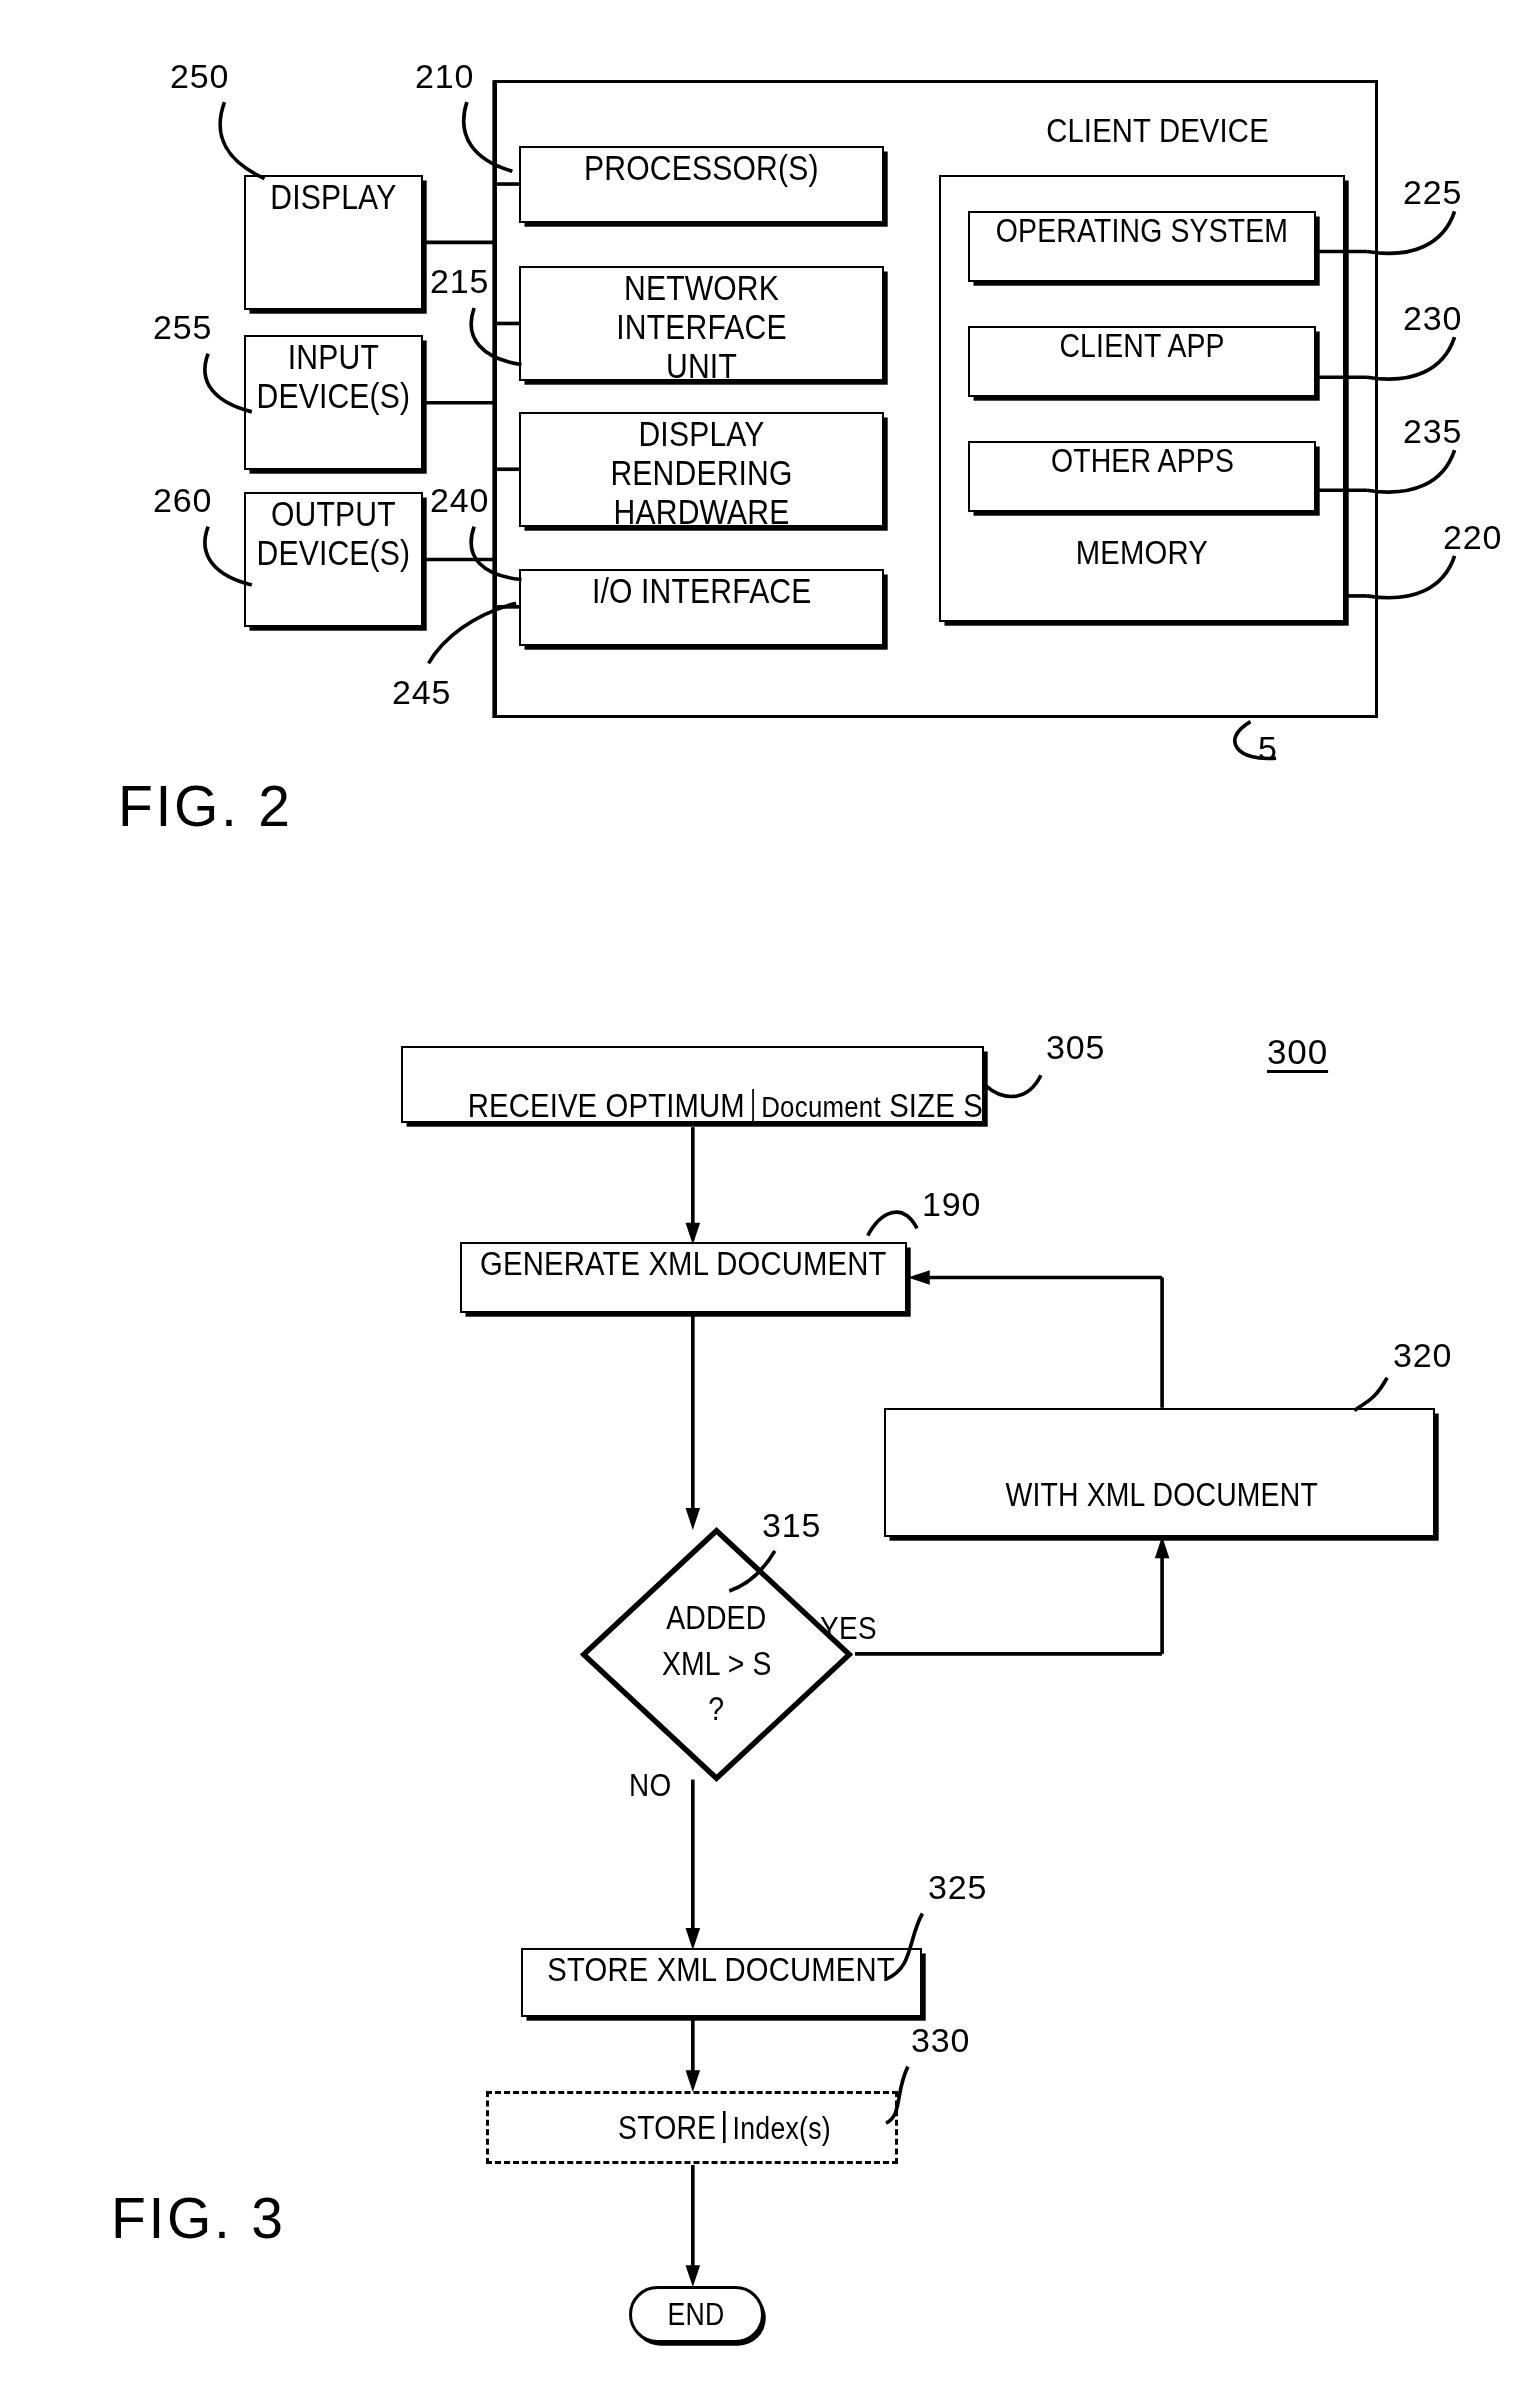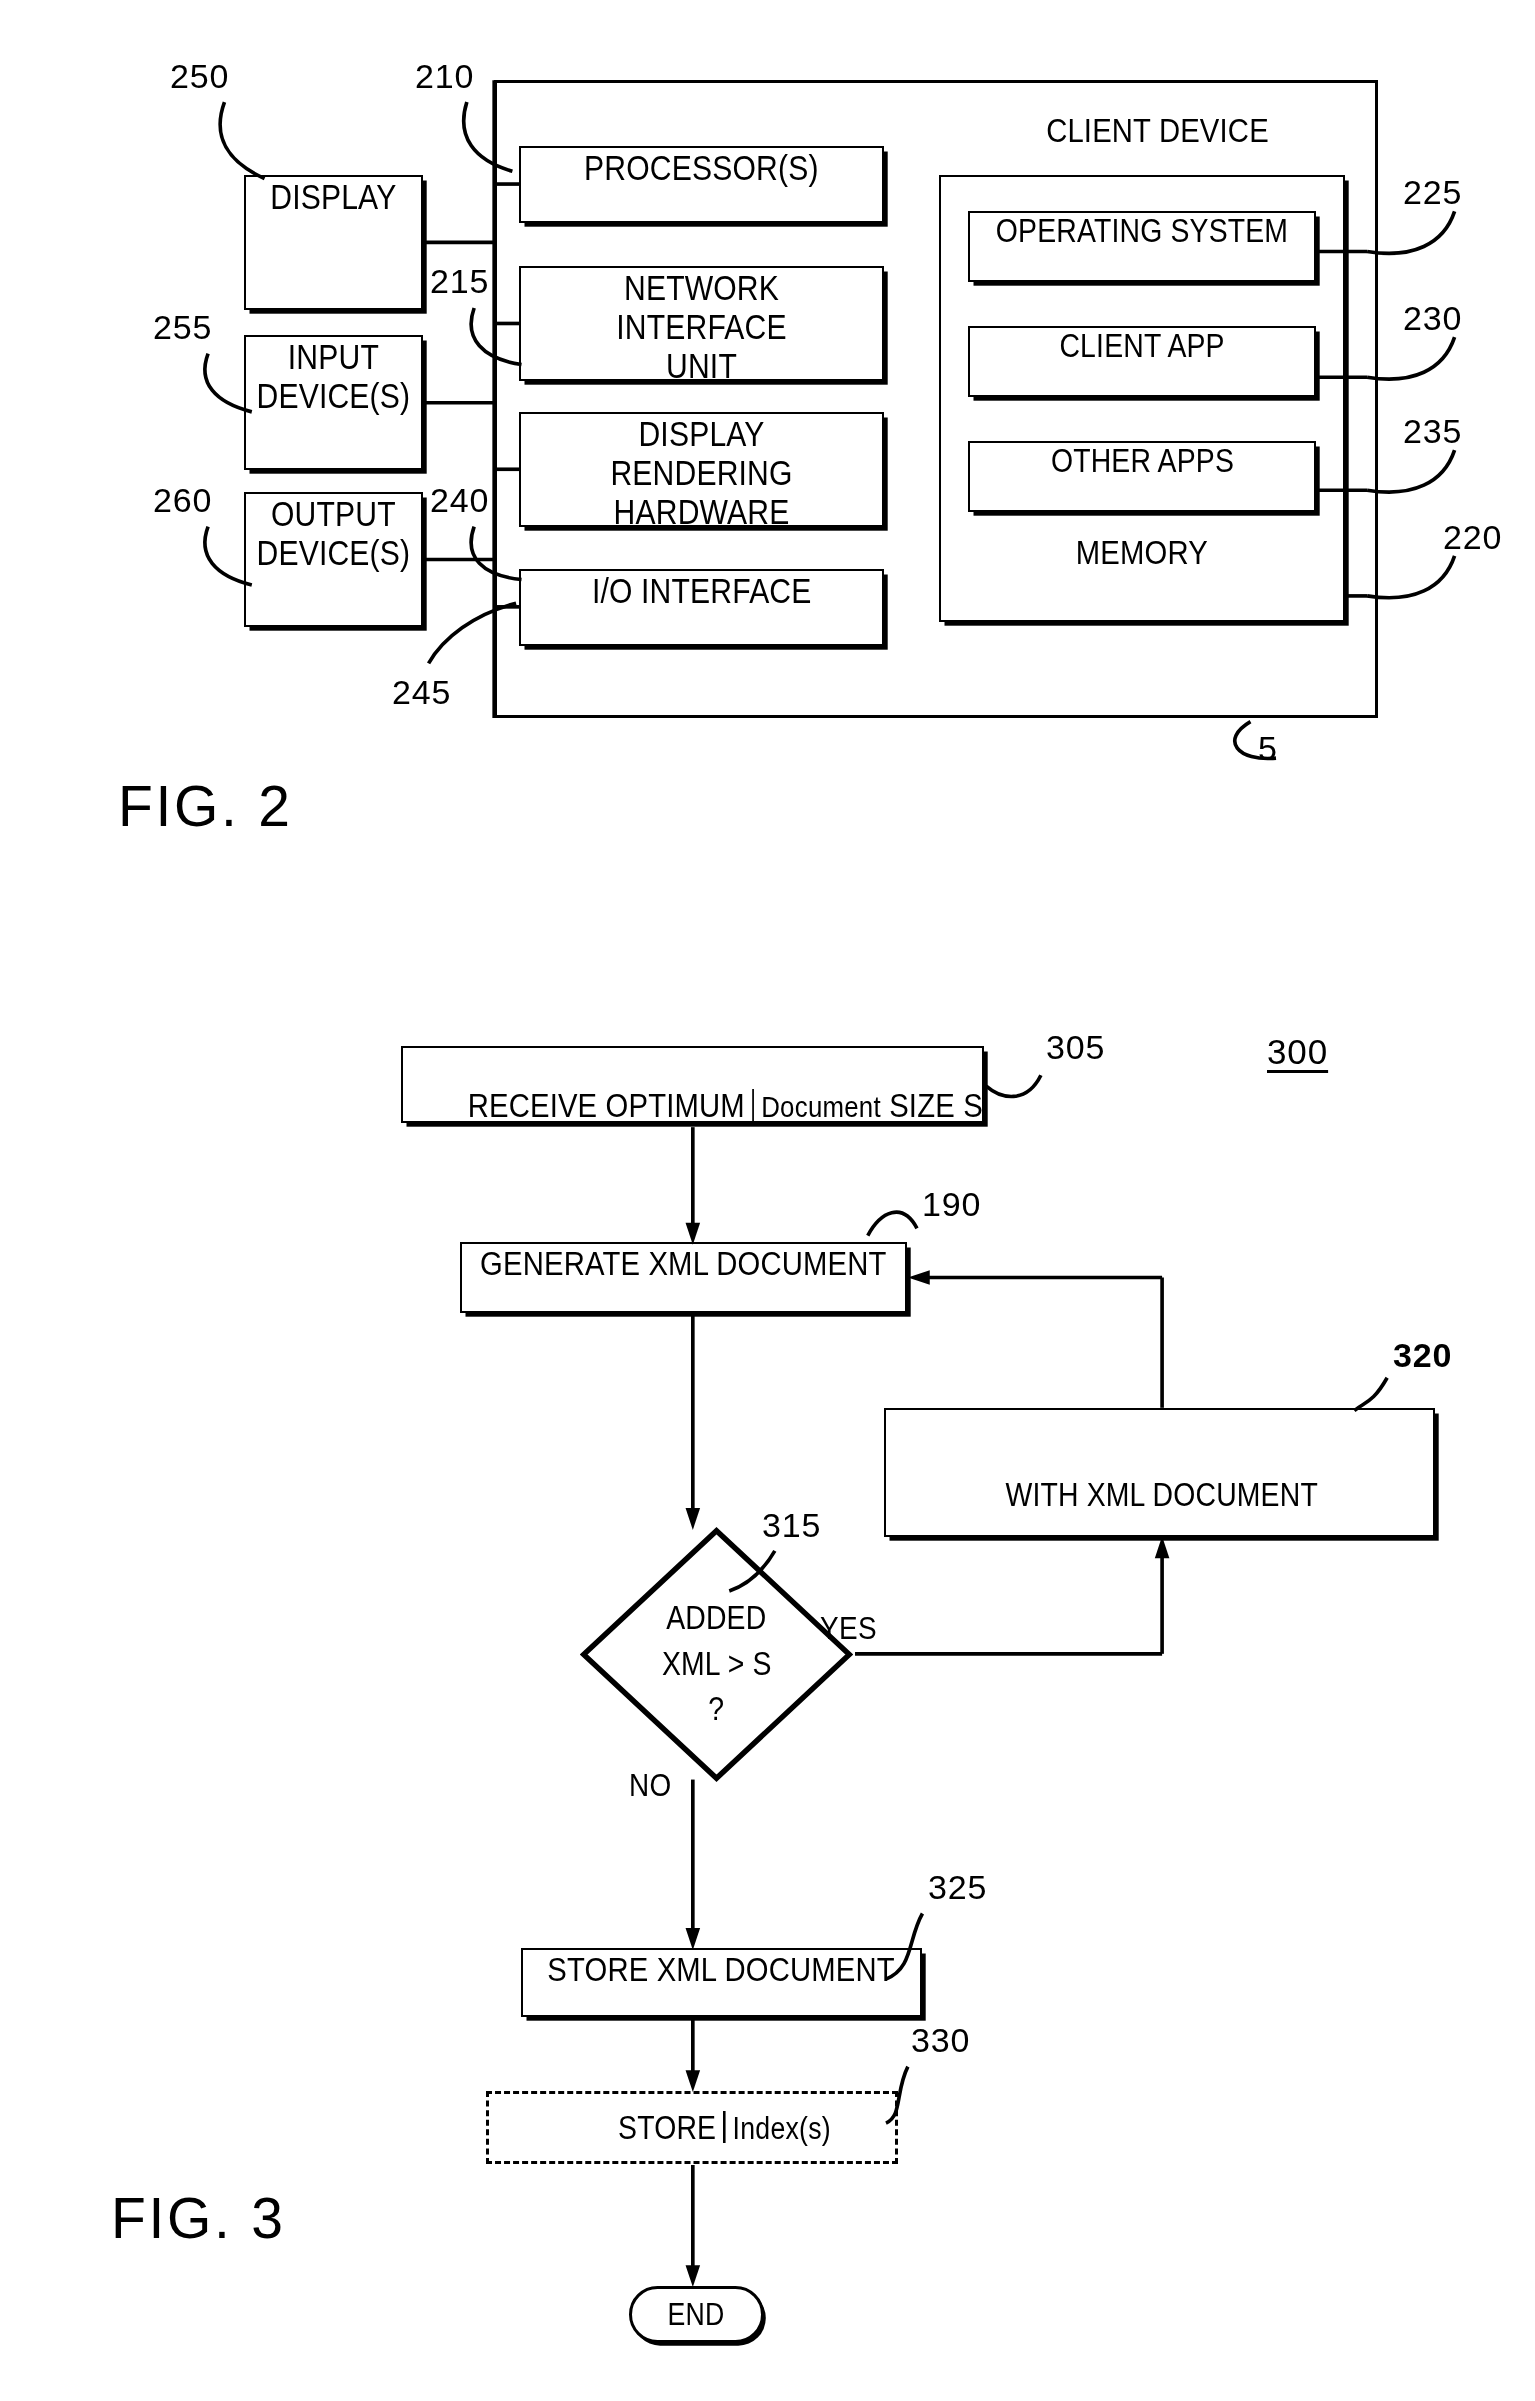--- a/index.html
+++ b/index.html
@@ -259,21 +259,21 @@
       </span>
     </div>
 
     <div class="terminal" style="left:629px; top:2286px; width:135px; height:57px;">
       <span class="capt" style="font-size:31px;">END</span>
     </div>
 
     <div class="ref" style="left:1046px; top:1028px;">305</div>
     <div class="ref" style="left:922px; top:1185px;">190</div>
     <div class="ref" style="left:762px; top:1506px;">315</div>
-    <div class="ref" style="left:1393px; top:1336px;font-weight:bold;">320</div>
+    <div class="ref" style="left:1393px; top:1336px;">320</div>
     <div class="ref" style="left:928px; top:1868px;">325</div>
     <div class="ref" style="left:911px; top:2021px;">330</div>
 
     <div class="underline300" style="left:1267px; top:1032px;">300</div>
 
     <div class="figlabel" style="left:111px; top:2185px;">FIG. 3</div>
   </div>
 
   <svg class="overlay" viewBox="0 0 1685 2635">
     <g stroke="#000" fill="none" stroke-width="4" stroke-linecap="butt">

